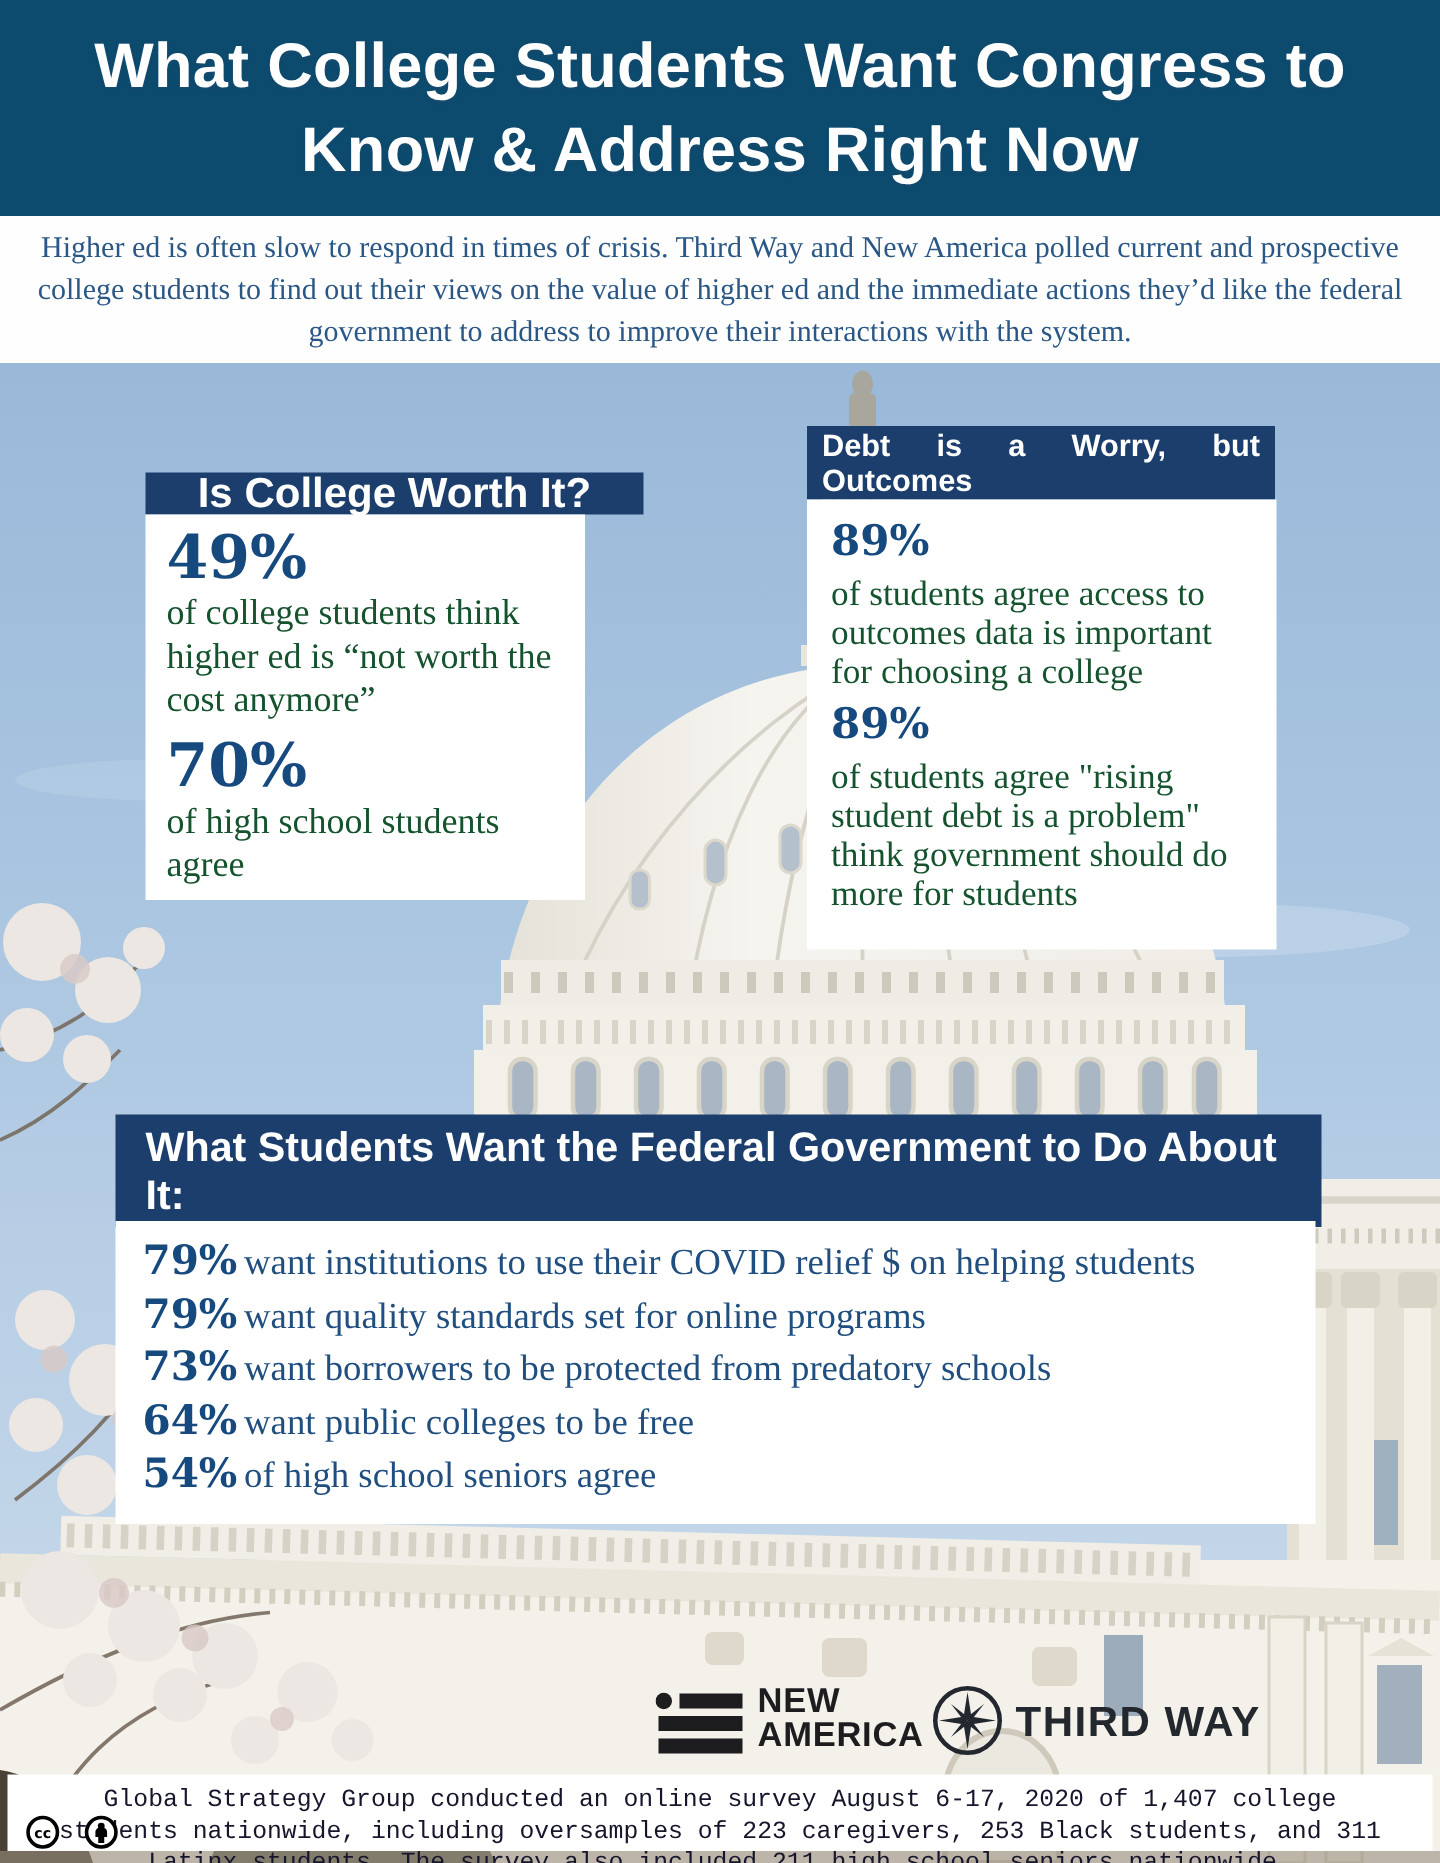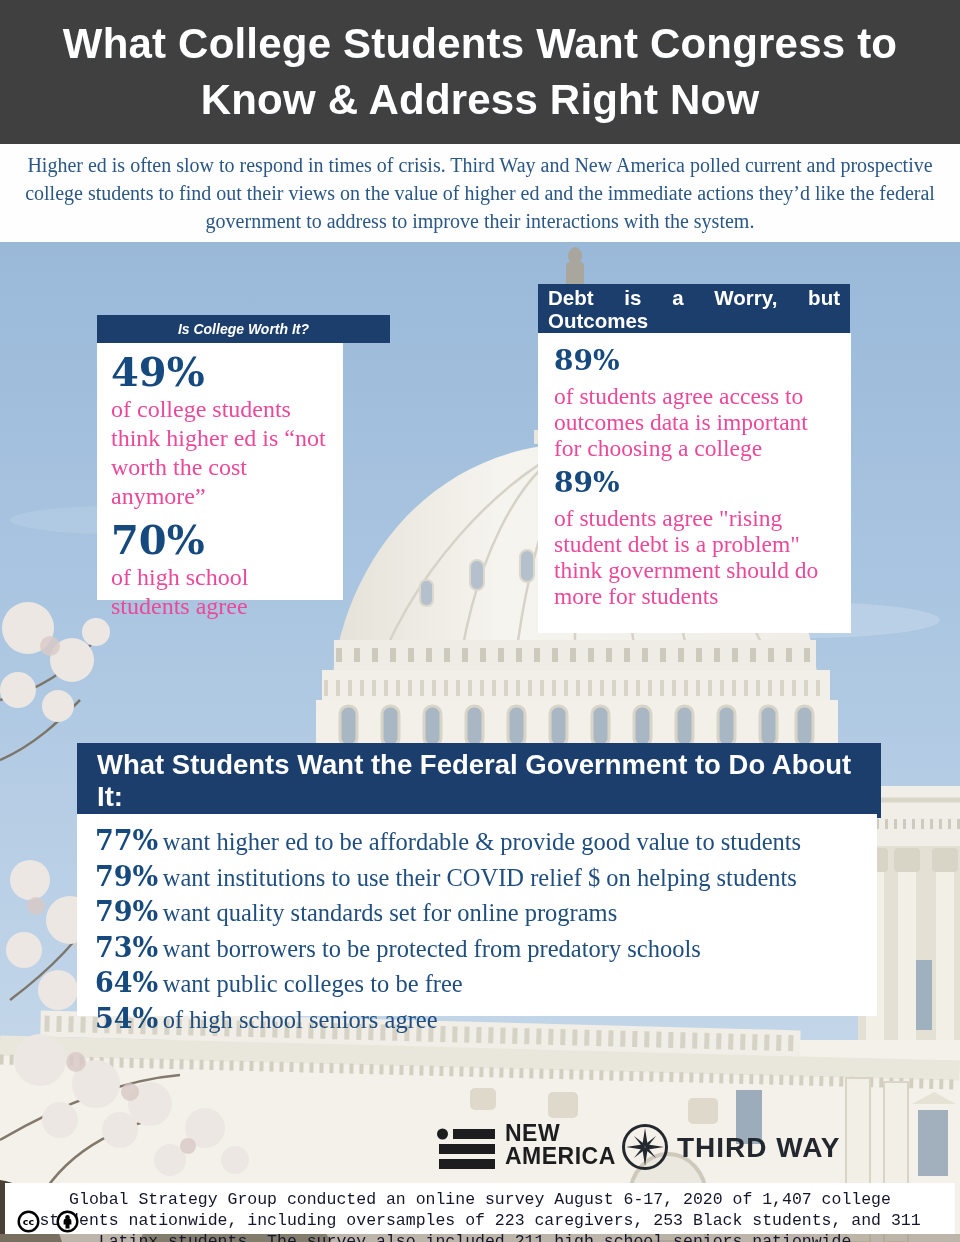--- a/index.html
+++ b/index.html
@@ -1,50 +1,50 @@
 <!DOCTYPE html>
 <html><head>
 <meta charset="utf-8">
 <style>
   html,body{margin:0;padding:0;background:#555;}
   .page{position:relative;width:960px;height:1242px;overflow:hidden;background:#a9c3df;
         font-family:"Liberation Sans",sans-serif;}
   .photo-bg{position:absolute;left:0;top:0;width:960px;height:1242px;}
 
   
-  .top-band{position:absolute;left:0;top:0;width:960px;height:144px;background:#404040;
+  .top-band{position:absolute;left:0;top:0;width:960px;height:144px;background:#0c4a6e;
             display:flex;flex-direction:column;justify-content:center;align-items:center;}
   .top-band .t-line{color:#ffffff;font-weight:bold;font-size:42px;line-height:56px;
             letter-spacing:.2px;text-shadow:0 1px 2px rgba(60,80,110,.25);white-space:nowrap;}
 
   
   .intro-band{position:absolute;left:0;top:144px;width:960px;height:98px;background:#fefefe;
               display:flex;align-items:center;justify-content:center;}
   .intro-band p{margin:0;padding:0 22px;font-family:"Liberation Serif",serif;color:#2a5785;
               font-size:20px;line-height:28px;text-align:center;}
 
   
   .navy{background:#1c3e6d;color:#fff;font-weight:bold;}
 
   
-  .worth-bar{position:absolute;left:97px;top:315px;width:293px;height:28px;
-             display:flex;align-items:center;justify-content:center;font-size:14px;font-style:italic;}
-  .worth-body{position:absolute;left:97px;top:343px;width:246px;height:257px;background:#fff;
+  .worth-bar{position:absolute;left:97px;top:315px;width:332px;height:28px;
+             display:flex;align-items:center;justify-content:center;font-size:28px;}
+  .worth-body{position:absolute;left:97px;top:343px;width:293px;height:257px;background:#fff;
               padding:6px 14px;box-sizing:border-box;}
 
   
   .debt-bar{position:absolute;left:538px;top:284px;width:312px;height:49px;
             box-sizing:border-box;padding:2px 10px 0 10px;font-size:20.5px;line-height:23px;}
   .debt-bar .justify-line{text-align:justify;text-align-last:justify;}
   .debt-body{position:absolute;left:538px;top:333px;width:313px;height:300px;background:#fff;
              padding:6px 10px 0 16px;box-sizing:border-box;}
 
   .stat-num{font-family:"DejaVu Serif",serif;font-weight:bold;color:#16497d;
             font-size:28px;line-height:44px;}
-  .stat-txt{font-family:"Liberation Serif",serif;color:#ec4899;font-size:23.5px;line-height:26px;}
+  .stat-txt{font-family:"Liberation Serif",serif;color:#14532d;font-size:23.5px;line-height:26px;}
   .worth-body .stat-num{font-size:40px;line-height:46px;}
   .worth-body .stat-txt{font-size:24px;line-height:29px;}
 
   
   .banner{position:absolute;left:77px;top:743px;width:804px;height:75px;
           display:flex;align-items:center;font-size:27.5px;padding-left:20px;box-sizing:border-box;}
 
   
   .wants-box{position:absolute;left:77px;top:814px;width:800px;height:202px;background:#fff;
              padding:11px 0 0 18px;box-sizing:border-box;}
@@ -261,24 +261,20 @@
     <div class="stat-txt">of students agree "rising student debt is a problem"</div>
     <div class="stat-txt">think government should do more for students</div>
   </div>
 
   <div class="navy banner">
     <span>What Students Want the Federal Government to Do About It:</span>
   </div>
 
   <div class="wants-box">
     <div class="want-row">
-      <span class="want-val">77%</span>
-      <span class="want-txt">want higher ed to be affordable &amp; provide good value to students</span>
-    </div>
-    <div class="want-row">
       <span class="want-val">79%</span>
       <span class="want-txt">want institutions to use their COVID relief $ on helping students</span>
     </div>
     <div class="want-row">
       <span class="want-val">79%</span>
       <span class="want-txt">want quality standards set for online programs</span>
     </div>
     <div class="want-row">
       <span class="want-val">73%</span>
       <span class="want-txt">want borrowers to be protected from predatory schools</span>

